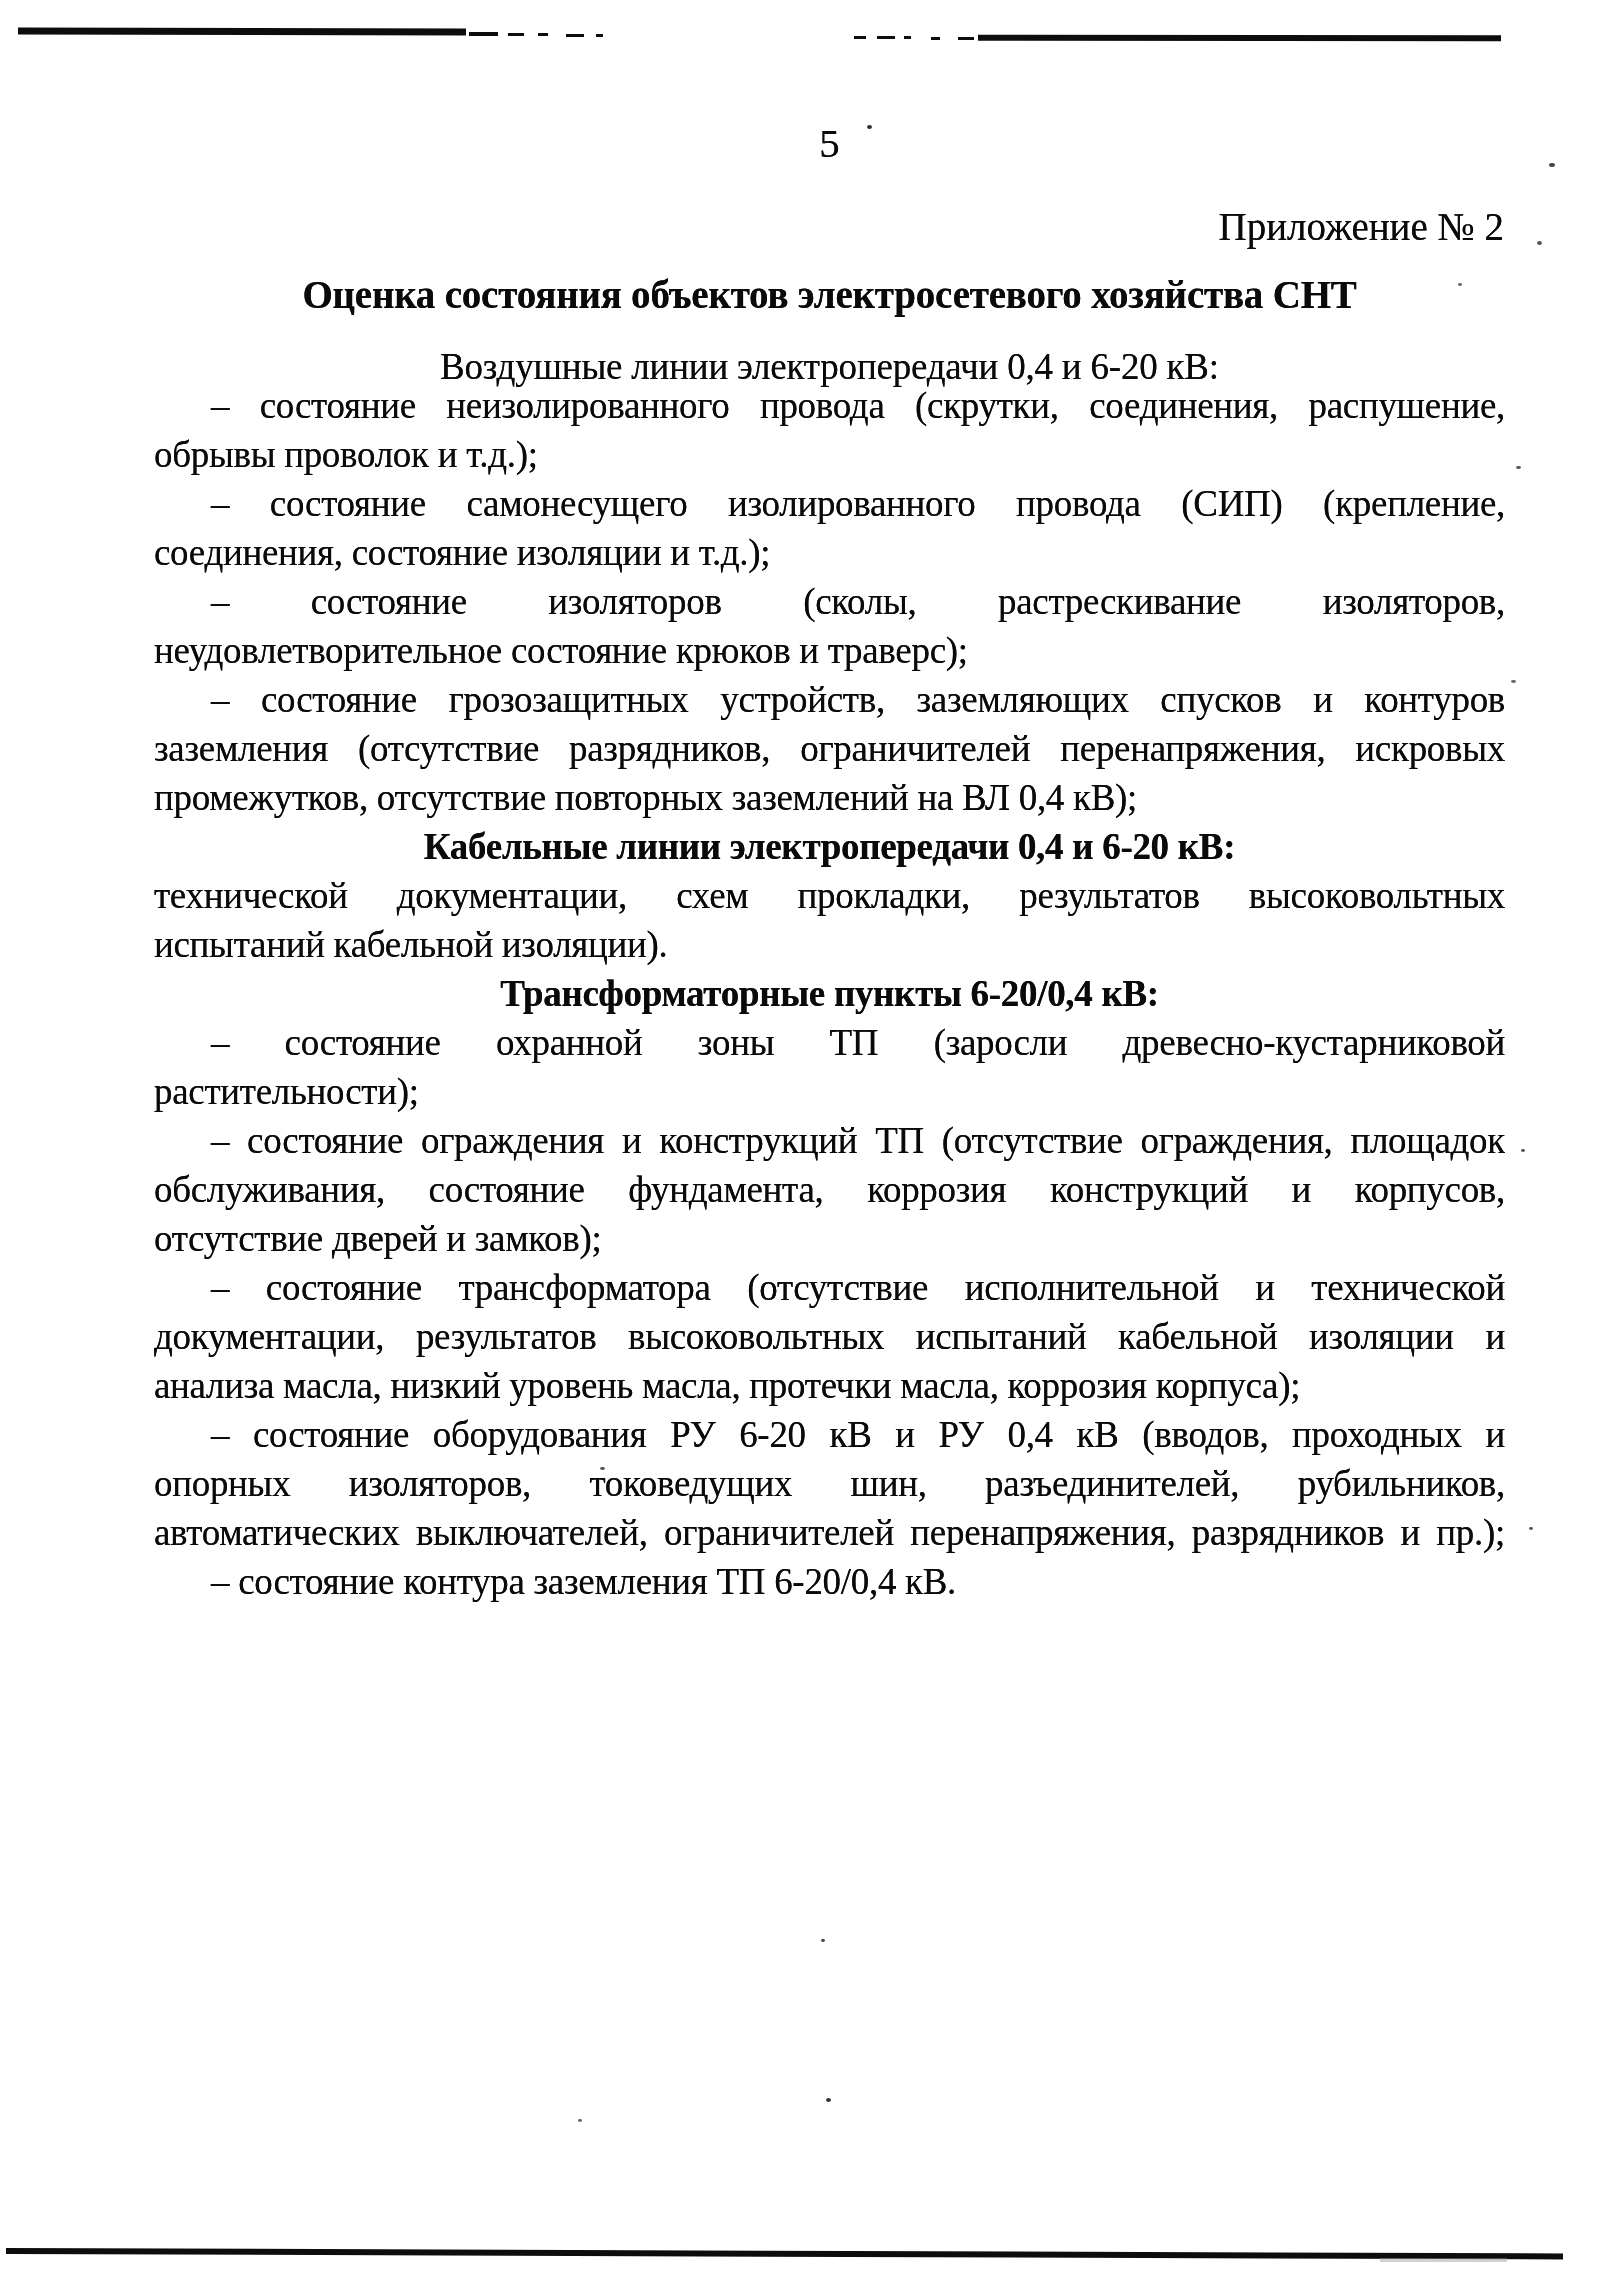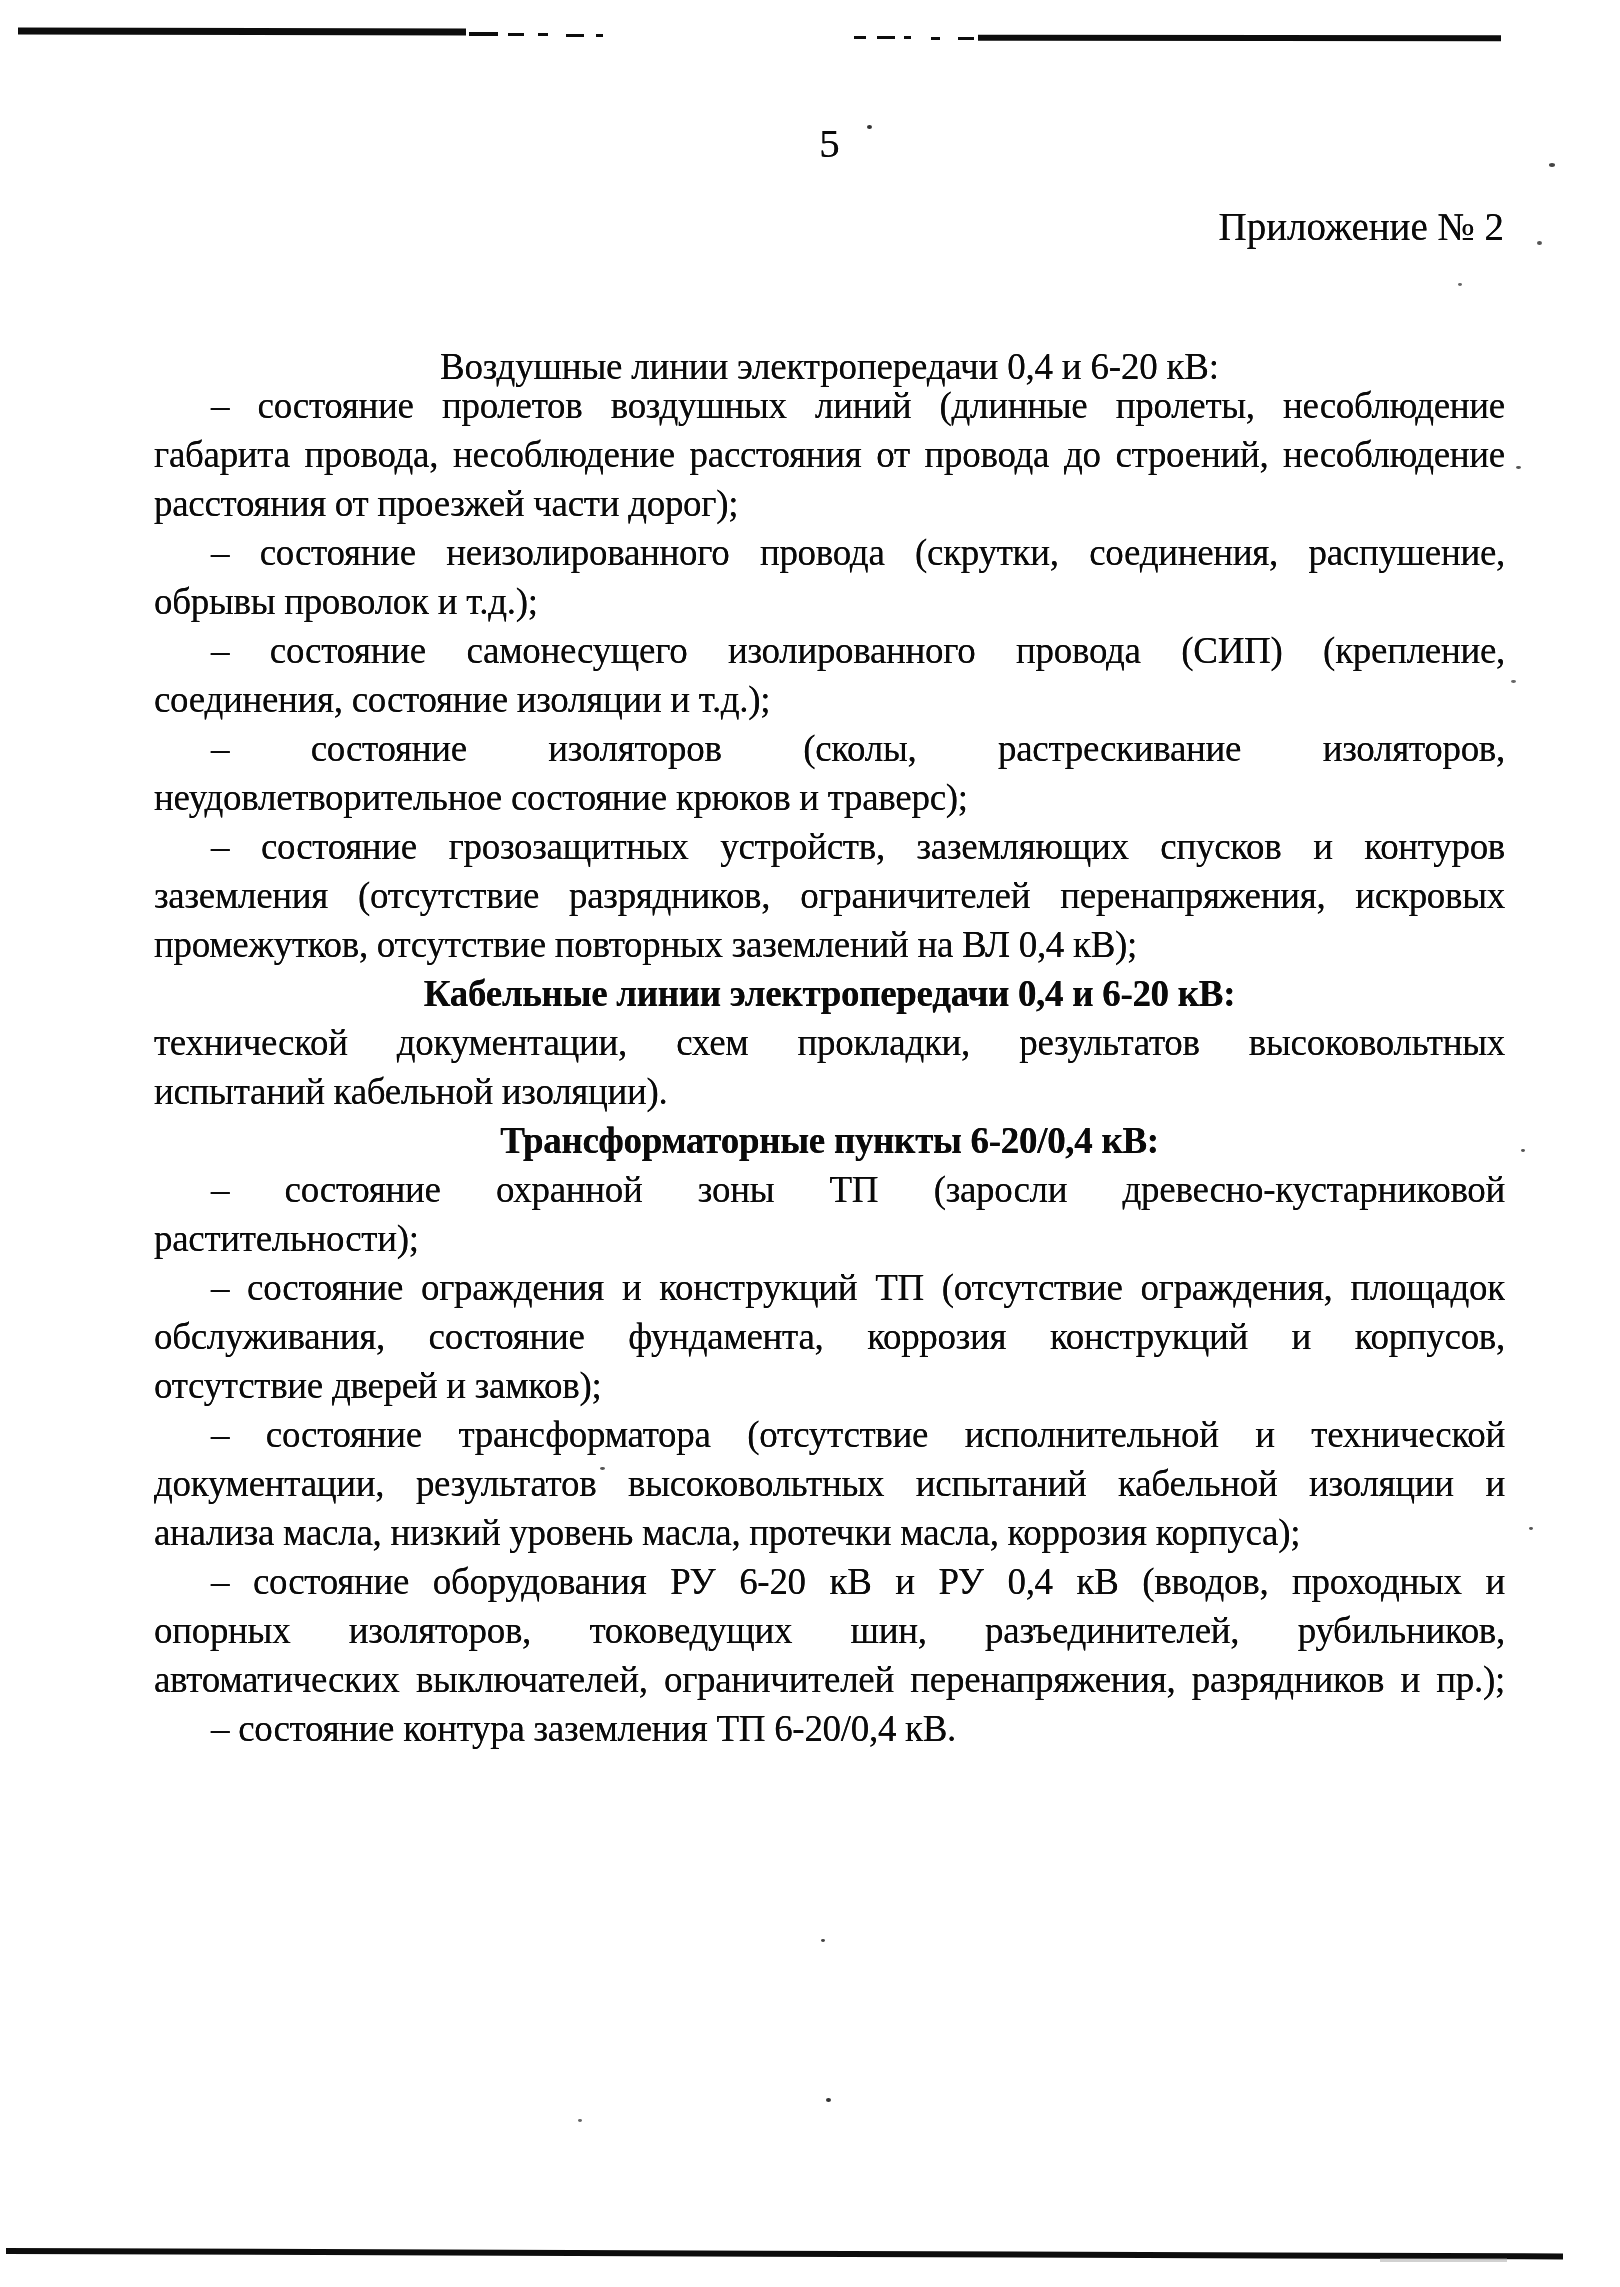--- a/index.html
+++ b/index.html
@@ -75,30 +75,26 @@
   <div class="speck" style="left:1511px;top:680px;width:4.9px;height:2.9px;background:#666;"></div>
   <div class="speck" style="left:1521px;top:1149px;width:3.9px;height:2.9px;background:#555;"></div>
   <div class="speck" style="left:600px;top:1467px;width:4.9px;height:2.9px;background:#555;"></div>
   <div class="speck" style="left:1529px;top:1527px;width:3.9px;height:2.9px;background:#555;"></div>
   <div class="speck" style="left:821px;top:1939px;width:3.9px;height:2.9px;"></div>
   <div class="speck" style="left:826px;top:2098px;width:4.9px;height:3.9px;background:#333;"></div>
   <div class="speck" style="left:578px;top:2119px;width:3.9px;height:2.9px;background:#666;"></div>
 
   <div class="page-number txt">5</div>
   <div class="appendix txt">Приложение № 2</div>
+  <div class="doc-title txt">Оценка состояния объектов электросетевого хозяйства СНТ</div>
   <div class="h-center txt">Воздушные линии электропередачи 0,4 и 6-20 кВ:</div>
 
   <div class="body txt">
 
 
-    <div>
-      <div class="ln fst">– состояние пролетов воздушных линий (длинные пролеты, несоблюдение</div>
-      <div class="ln">габарита провода, несоблюдение расстояния от провода до строений, несоблюдение</div>
-      <div class="ln lst">расстояния от проезжей части дорог);</div>
-    </div>
 
 
     <div>
       <div class="ln fst">– состояние неизолированного провода (скрутки, соединения, распушение,</div>
       <div class="ln lst">обрывы проволок и т.д.);</div>
     </div>
 
     <div>
       <div class="ln fst">– состояние самонесущего изолированного провода (СИП) (крепление,</div>
       <div class="ln lst">соединения, состояние изоляции и т.д.);</div>

